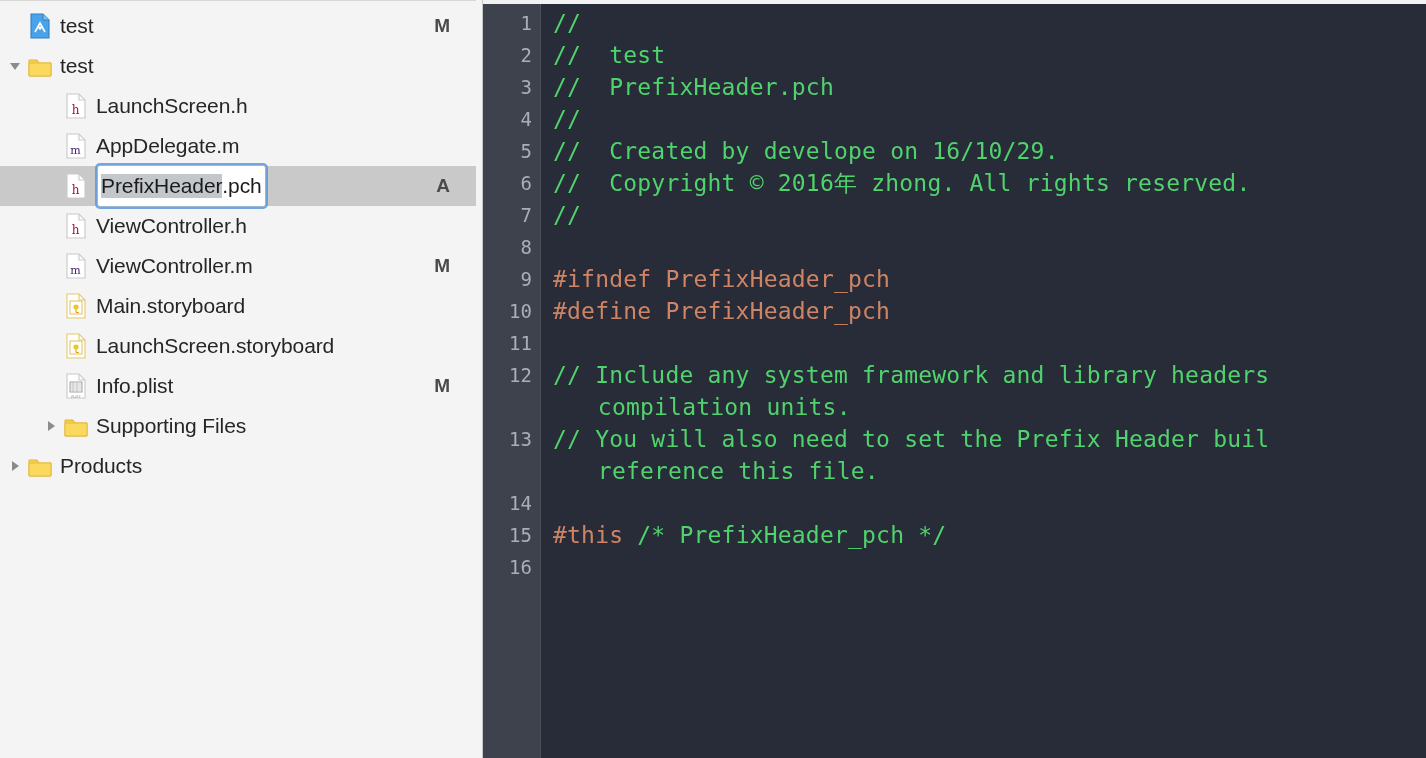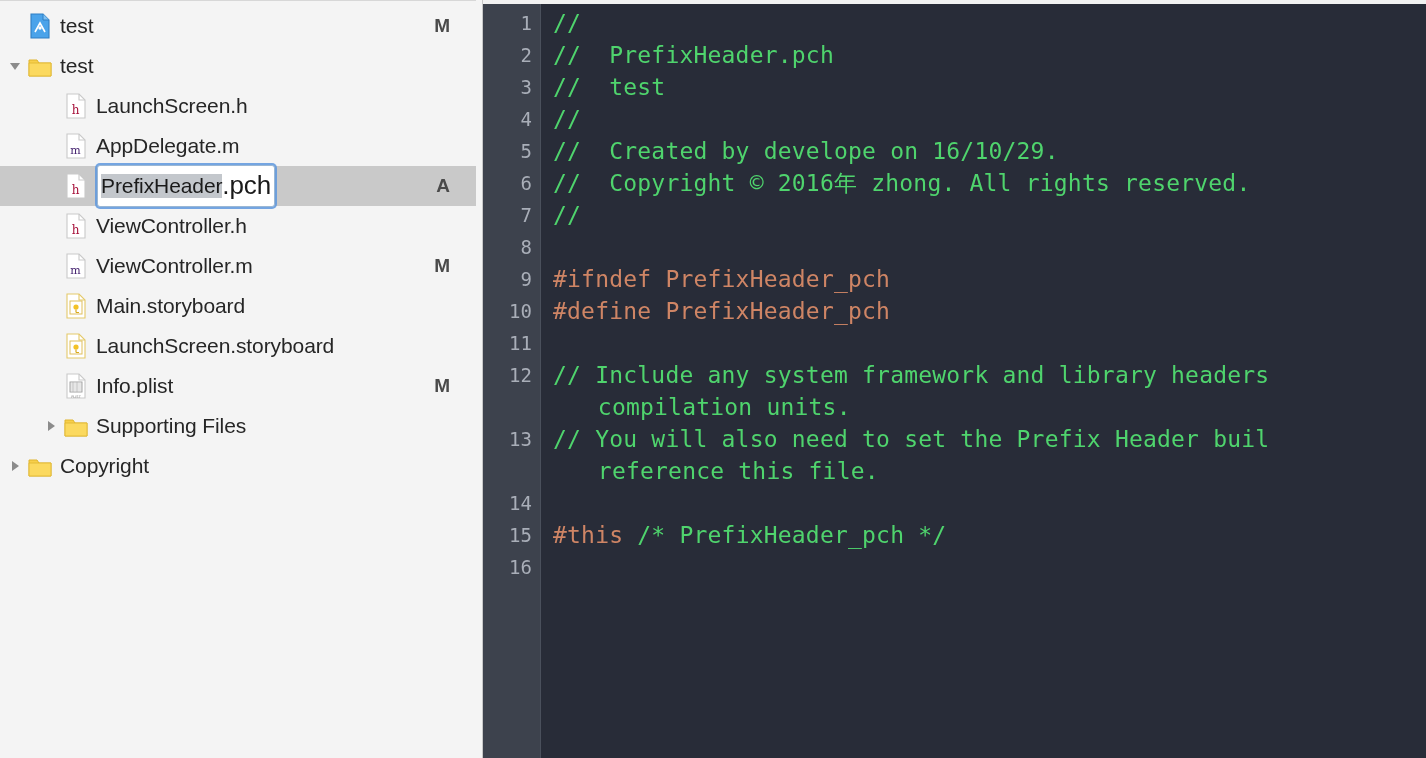--- a/index.html
+++ b/index.html
@@ -84,21 +84,21 @@
     height: 42px;
     margin-left: 1px;
   }
   .rename-sel {
     background: #c3c7cc;
     font-size: 21px;
     color: #1a1a1a;
     letter-spacing: -0.1px;
   }
   .rename-rest {
-    font-size: 26px;
+    font-size: 21px;
     color: #1a1a1a;
     letter-spacing: -0.1px;
   }
 
   
   .nav-scroll-gap {
     position: absolute;
     top: 0; right: 0;
     width: 6px; height: 758px;
     background: #f4f4f4;
@@ -333,21 +333,21 @@
             <svg width="16" height="16" viewBox="0 0 16 16">
               <path d="M5 3 L12 8 L5 13 Z" fill="#8b8b8b"></path>
             </svg>
           </div>
           <div class="nav-icon">
             <svg width="24" height="23" viewBox="0 0 24 23">
               <path d="M1 5 H9 L11 8 H23 V21 H1 Z" fill="#f7cf4b" stroke="#e0b52f" stroke-width="1"></path>
               <path d="M1 8 H23 V21 H1 Z" fill="#fbd95f" stroke="#e0b52f" stroke-width="0.8"></path>
             </svg>
           </div>
-          <span class="nav-label">Copyright</span>
+          <span class="nav-label">Products</span>
         </div>
       </div>
     <div class="nav-scroll-gap"></div>
   </div>
 
   <div class="editor">
     <div class="editor-topline"></div>
     <div class="gutter">
       <div class="gutter-inner" id="gutter-lines">
           <div class="ln">1</div>
@@ -365,22 +365,22 @@
           <div class="ln blank">&nbsp;</div>
           <div class="ln">13</div>
           <div class="ln blank">&nbsp;</div>
           <div class="ln">14</div>
           <div class="ln">15</div>
           <div class="ln">16</div>
         </div>
     </div>
     <div class="code-area" id="code-area">
         <div class="code-line"><span class="cmt">//</span></div>
+        <div class="code-line"><span class="cmt">//  test</span></div>
         <div class="code-line"><span class="cmt">//  PrefixHeader.pch</span></div>
-        <div class="code-line"><span class="cmt">//  test</span></div>
         <div class="code-line"><span class="cmt">//</span></div>
         <div class="code-line"><span class="cmt">//  Created by develope on 16/10/29.</span></div>
         <div class="code-line"><span class="cmt">//  Copyright © 2016年 zhong. All rights reserved.</span></div>
         <div class="code-line"><span class="cmt">//</span></div>
         <div class="code-line"><span class="cmt"></span></div>
         <div class="code-line"><span class="prep">#ifndef PrefixHeader_pch</span></div>
         <div class="code-line"><span class="prep">#define PrefixHeader_pch</span></div>
         <div class="code-line"><span class="cmt"></span></div>
         <div class="code-line"><span class="cmt">// Include any system framework and library headers</span></div>
         <div class="code-line indent-wrap"><span class="cmt">compilation units.</span></div>

